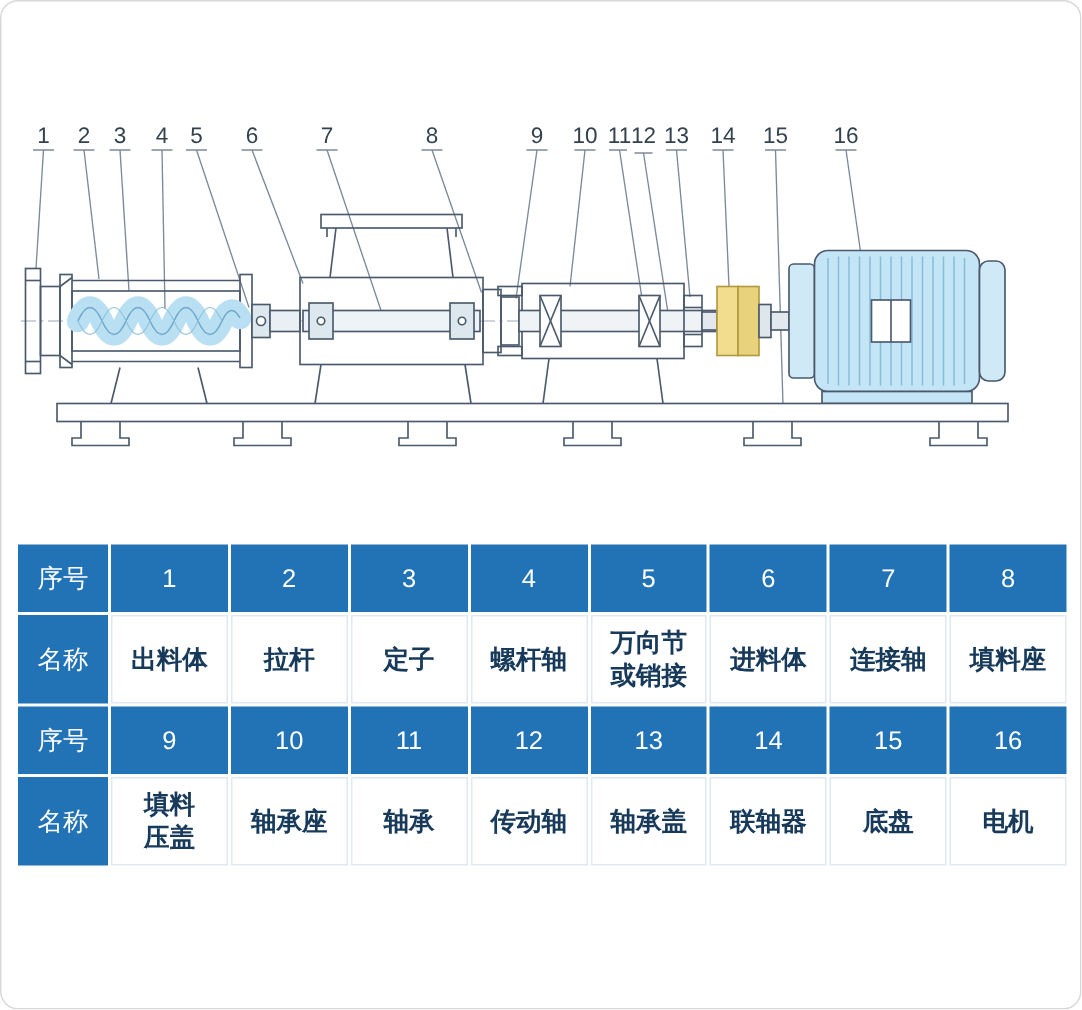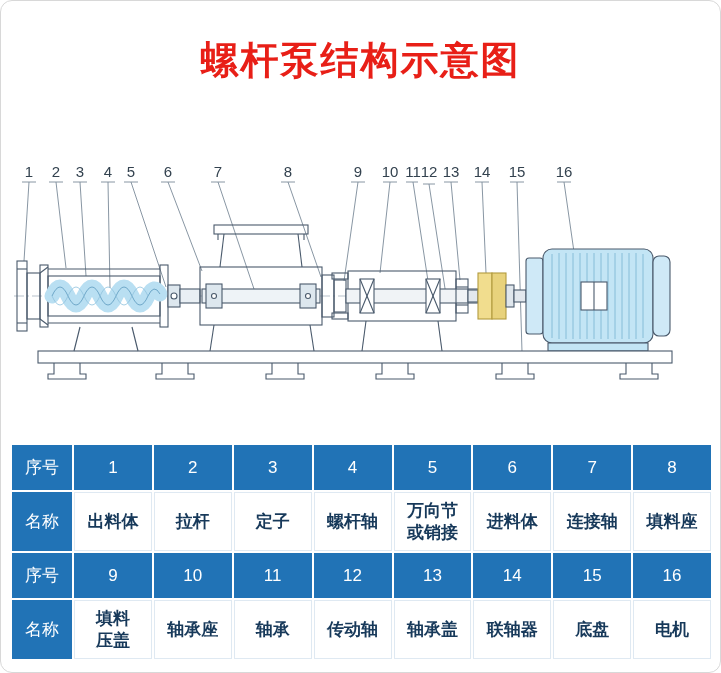--- a/index.html
+++ b/index.html
@@ -26,21 +26,20 @@
     border:1px solid #dfe9f2;white-space:pre-line;line-height:1.25;
   }
   tr.row-no td{height:41px;}
   tr.row-name td{height:53px;}
 </style>
 </head>
 <body>
 
 <div class="frame">
 
-  <h1 class="page-title">螺杆泵结构示意图</h1>
 
   <div class="diagram-wrap">
     <svg width="695" height="276" viewBox="0 0 695 276">
 
       <g>
         <text class="callout-num" x="15" y="16" text-anchor="middle">1</text>
         <text class="callout-num" x="42" y="16" text-anchor="middle">2</text>
         <text class="callout-num" x="66" y="16" text-anchor="middle">3</text>
         <text class="callout-num" x="94" y="16" text-anchor="middle">4</text>
         <text class="callout-num" x="117" y="16" text-anchor="middle">5</text>

